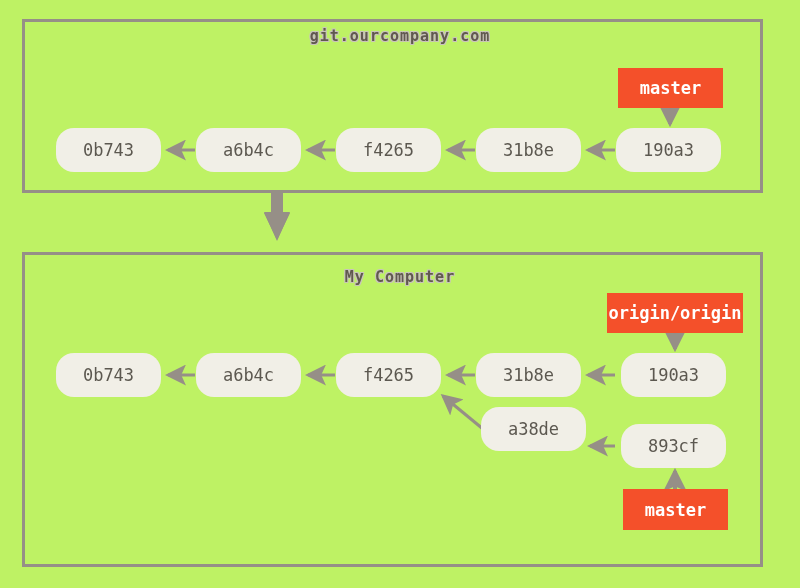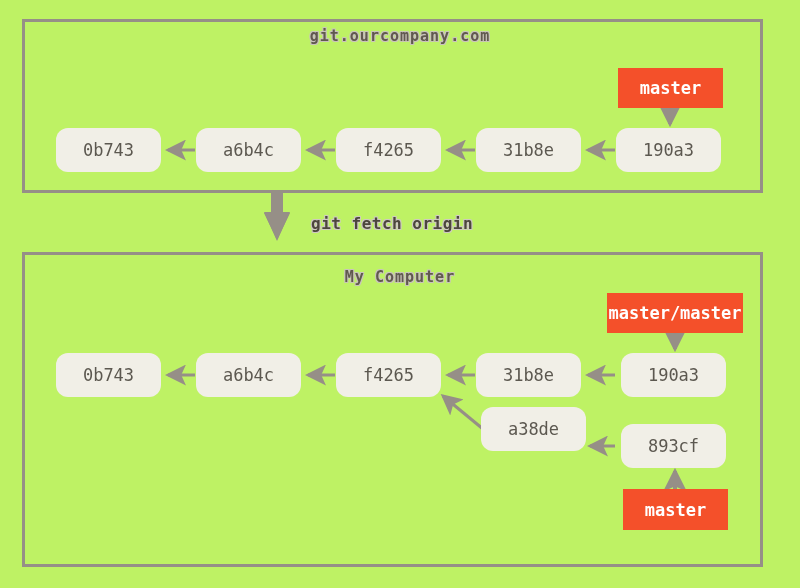--- a/index.html
+++ b/index.html
@@ -51,21 +51,21 @@
   }
   #title-server { left: 0; top: 27px; width: 800px; text-align: center; }
   #title-local  { left: 0; top: 268px; width: 800px; text-align: center; }
 
   
   .commit {
     position: absolute;
     width: 105px;
     height: 44px;
     background: #f1efe7;
-    border-radius: 12px;
+    border-radius: 18px;
     display: flex;
     align-items: center;
     justify-content: center;
     color: #5c5850;
     font-family: "DejaVu Sans Mono", "Liberation Mono", monospace;
     font-size: 17px;
     box-sizing: border-box;
   }
 
   
@@ -155,31 +155,30 @@
   <div class="frame-title" id="title-server">git.ourcompany.com</div>
 
   <div class="commit" style="left:56px;  top:128px;">0b743</div>
   <div class="commit" style="left:196px; top:128px;">a6b4c</div>
   <div class="commit" style="left:336px; top:128px;">f4265</div>
   <div class="commit" style="left:476px; top:128px;">31b8e</div>
   <div class="commit" style="left:616px; top:128px;">190a3</div>
 
   <div class="branch" style="left:618px; top:68px; width:105px; height:40px;">master</div>
 
-  <div id="fetch-caption">git fetch origin</div>
 
   <div class="frame" id="frame-local"></div>
   <div class="frame-title" id="title-local">My Computer</div>
 
   <div class="commit" style="left:56px;  top:353px;">0b743</div>
   <div class="commit" style="left:196px; top:353px;">a6b4c</div>
   <div class="commit" style="left:336px; top:353px;">f4265</div>
   <div class="commit" style="left:476px; top:353px;">31b8e</div>
   <div class="commit" style="left:621px; top:353px;">190a3</div>
 
   <div class="commit" style="left:481px; top:407px;">a38de</div>
   <div class="commit" style="left:621px; top:424px;">893cf</div>
 
-  <div class="branch" style="left:607px; top:293px; width:136px; height:40px;">master/master</div>
+  <div class="branch" style="left:607px; top:293px; width:136px; height:40px;">origin/origin</div>
 
   <div class="branch" style="left:623px; top:489px; width:105px; height:41px;">master</div>
 
 </div>
 
 </body></html>

